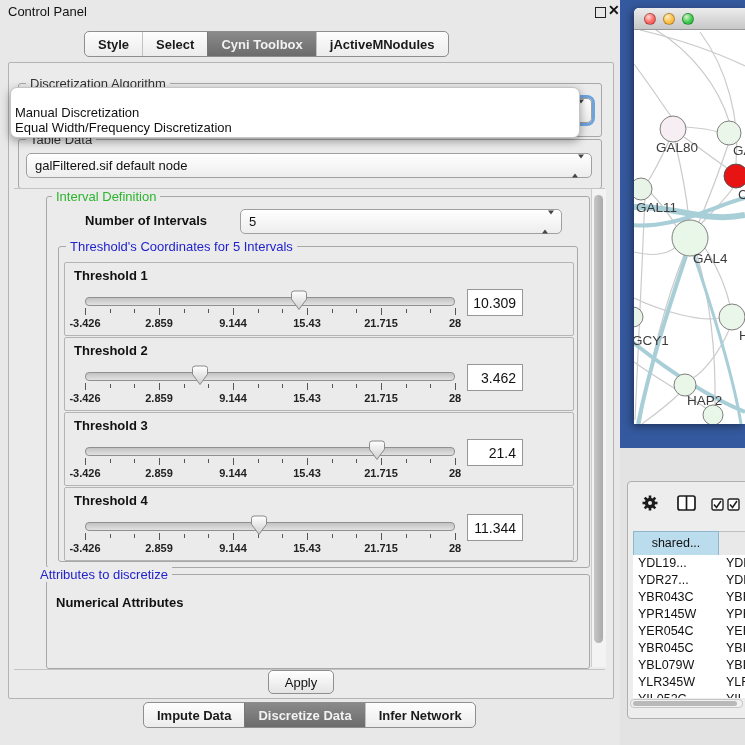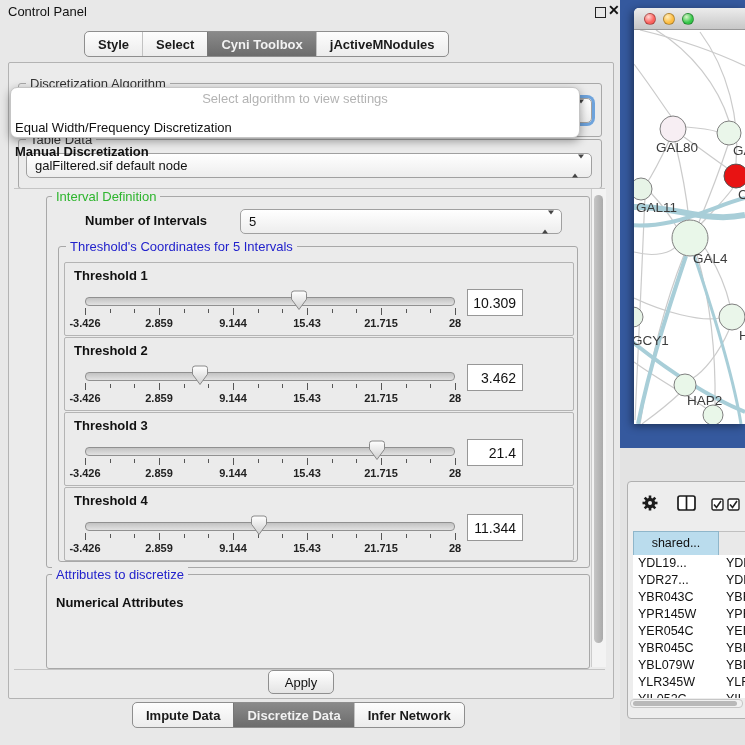--- a/index.html
+++ b/index.html
@@ -6,21 +6,21 @@
     font-family:"Liberation Sans",sans-serif;background:#e8e8e8;}
   #app{position:relative;width:745px;height:745px;padding-left:8px;}
   .abs{position:absolute;}
   
   #cp-title{left:8px;top:4px;font-size:13px;color:#111;}
   #cp-float{left:595px;top:7px;width:9px;height:9px;border:1.6px solid #222;}
   #cp-close{left:608px;top:2px;font-size:14px;font-weight:bold;color:#111;}
   .tabbar{display:flex;border:1px solid #8e8e8e;border-radius:5px;overflow:hidden;
     background:linear-gradient(#fdfdfd,#ececec);height:24px;}
   #top-tabs{left:84px;top:31px;}
-  #bottom-tabs{left:132px;top:702px;text-align:center;}
+  #bottom-tabs{left:143px;top:702px;text-align:center;}
   .tab{display:flex;align-items:center;gap:5px;padding:0 13px;font-size:13px;font-weight:bold;
     color:#1a1a1a;white-space:nowrap;}
   .tab:not(:first-child){border-left:1px solid #c2c2c2;}
   .tab.active{background:linear-gradient(#8a8a8a,#6c6c6c);color:#f2f2f2;border-left-color:#777;}
   #cp-content{left:8px;top:62px;width:604px;height:635px;background:#ebebeb;
     border:1px solid #b3b3b3;border-radius:2px;}
   .group{border:1px solid #a8a8a8;border-radius:3px;}
   .legend{font-size:13px;background:#ebebeb;padding:0 4px;color:#333;white-space:nowrap;}
   .legend.green{color:var(--group-title-green,#2db52d);}
   .legend.blue{color:var(--group-title-blue,#2222cc);}
@@ -33,21 +33,21 @@
     border-top:4.5px solid #444;margin-top:2px;}
   #algo-group{left:18px;top:83px;width:582px;height:52px;}
   #algo-legend{left:26px;top:76px;}
   #algo-combo{left:26px;top:98px;width:566px;height:25px;
     box-shadow:0 0 0 3px var(--accent-focus,#6ea3dc);}
   
   #popup{left:10px;top:87px;width:568px;height:49px;background:#fff;border:1px solid #c5c5c5;
     border-radius:7px;box-shadow:0 3px 10px rgba(0,0,0,.38);z-index:50;}
   #popup-ph{position:absolute;left:0;right:0;top:3px;text-align:center;color:#b3b3b3;font-size:13px;}
   .popup-opt{position:absolute;left:4px;font-size:13px;color:#111;white-space:nowrap;}
-  #popup-opt0{top:17px;font-weight:bold;margin-top:39px;}
+  #popup-opt0{top:17px;font-weight:normal;}
   #popup-opt1{top:32px;}
   #td-group{left:18px;top:139px;width:582px;height:48px;}
   #td-legend{left:26px;top:132px;}
   #td-combo{left:26px;top:153px;width:566px;height:25px;}
   #scroll-area{left:14px;top:188px;width:591px;height:480px;
     border-top:1px solid #c4c4c4;border-bottom:1px solid #c4c4c4;}
   #v-scroll{left:591px;top:189px;width:14px;height:478px;background:#f3f3f3;
     border-left:1px solid #cccccc;}
   #v-thumb{position:absolute;left:2px;top:6px;width:9px;height:448px;border-radius:5px;
     background:linear-gradient(90deg,#c6c6c6,#aaaaaa);}
@@ -65,21 +65,21 @@
     border:1px solid #909090;background:linear-gradient(#c2c2c2,#e2e2e2);}
   .tick{position:absolute;top:16px;width:1px;height:4px;background:#555;}
   .tick.major{top:15px;height:7px;}
   .tick-label{position:absolute;top:24px;transform:translateX(-50%);font-size:11px;
     font-weight:bold;color:#222;white-space:nowrap;}
   .slider-handle{position:absolute;top:-3px;transform:translateX(-50%);width:18px;height:21px;}
   .value-box{position:absolute;left:402px;top:26px;width:56px;height:27px;background:#fff;
     border:1px solid #979797;font-size:14px;color:#111;text-align:right;
     line-height:27px;padding-right:6px;box-sizing:border-box;}
   #attr-group{left:46px;top:574px;width:542px;height:93px;}
-  #attr-legend{left:52px;top:567px;text-align:right;}
+  #attr-legend{left:36px;top:567px;text-align:right;}
   #attr-title{left:56px;top:595px;font-size:13px;font-weight:bold;color:#111;}
   #attr-list{left:74px;top:614px;width:496px;height:52px;background:#fff;
     border:1px solid #bbb;overflow:hidden;}
   .attr-item{font-size:13px;color:#111;padding-left:6px;line-height:17px;white-space:nowrap;}
   #attr-vscroll{position:absolute;right:0;top:0;width:12px;height:100%;
     background:#f0f0f0;border-left:1px solid #d0d0d0;}
   #attr-vthumb{position:absolute;left:1.5px;top:2px;width:8px;height:27px;border-radius:4px;
     background:#b5b5b5;}
   #apply-btn{left:268px;top:670px;width:64px;height:22px;border:1px solid #8f8f8f;border-radius:5px;
     background:linear-gradient(#ffffff,#e4e4e4);font-size:13px;color:#111;
@@ -157,21 +157,20 @@
 
   <div class="abs" id="cp-content"></div>
 
   <div class="abs group" id="algo-group"></div>
   <div class="abs legend" id="algo-legend">Discretization Algorithm</div>
   <div class="abs combo" id="algo-combo">
     <span class="spinner"><span class="spin-up"></span><span class="spin-down"></span></span>
   </div>
 
   <div class="abs" id="popup">
-    <div id="popup-ph">Select algorithm to view settings</div>
     <div class="popup-opt" id="popup-opt0">Manual Discretization</div>
     <div class="popup-opt" id="popup-opt1">Equal Width/Frequency Discretization</div>
   </div>
 
   <div class="abs group" id="td-group"></div>
   <div class="abs legend" id="td-legend">Table Data</div>
   <div class="abs combo" id="td-combo">
     <span>galFiltered.sif default node</span>
     <span class="spinner"><span class="spin-up"></span><span class="spin-down"></span></span>
   </div>

